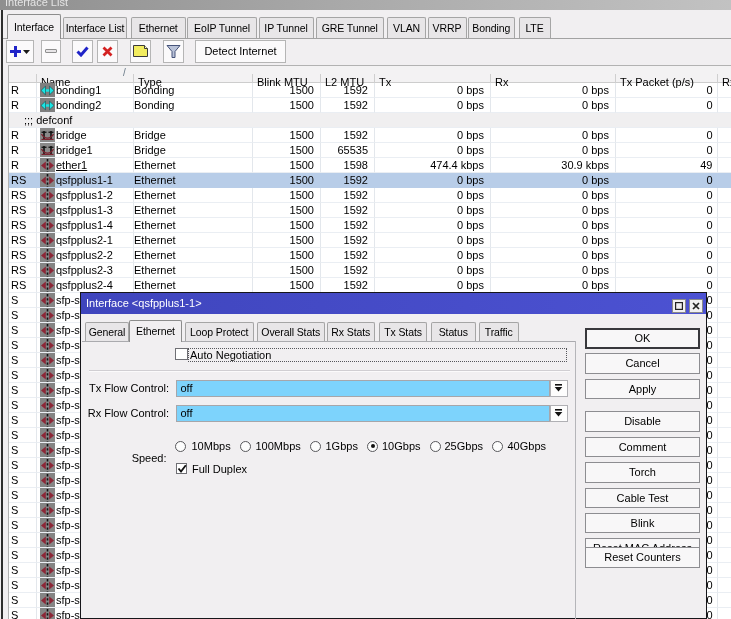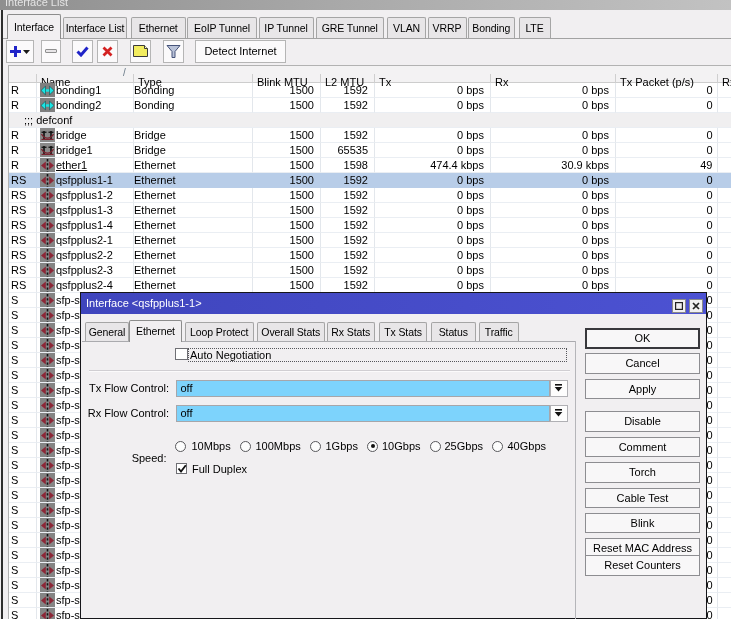--- a/index.html
+++ b/index.html
@@ -803,15 +803,15 @@
   <div id="dlgbuttons" style="position: absolute; left: 0px; top: 0px;">
       <div class="dbtn default" style="top: 35px;">OK</div>
       <div class="dbtn" style="top: 60.4px;">Cancel</div>
       <div class="dbtn" style="top: 85.8px;">Apply</div>
       <div class="dbtn" style="top: 118.3px;">Disable</div>
       <div class="dbtn" style="top: 143.7px;">Comment</div>
       <div class="dbtn" style="top: 169.1px;">Torch</div>
       <div class="dbtn" style="top: 194.5px;">Cable Test</div>
       <div class="dbtn" style="top: 219.9px;">Blink</div>
       <div class="dbtn" style="top: 245.3px;">Reset MAC Address</div>
-      <div class="dbtn" style="top: 262px;">Reset Counters</div>
+      <div class="dbtn" style="top: 254px;">Reset Counters</div>
     </div>
 </div>
 
 </body></html>

